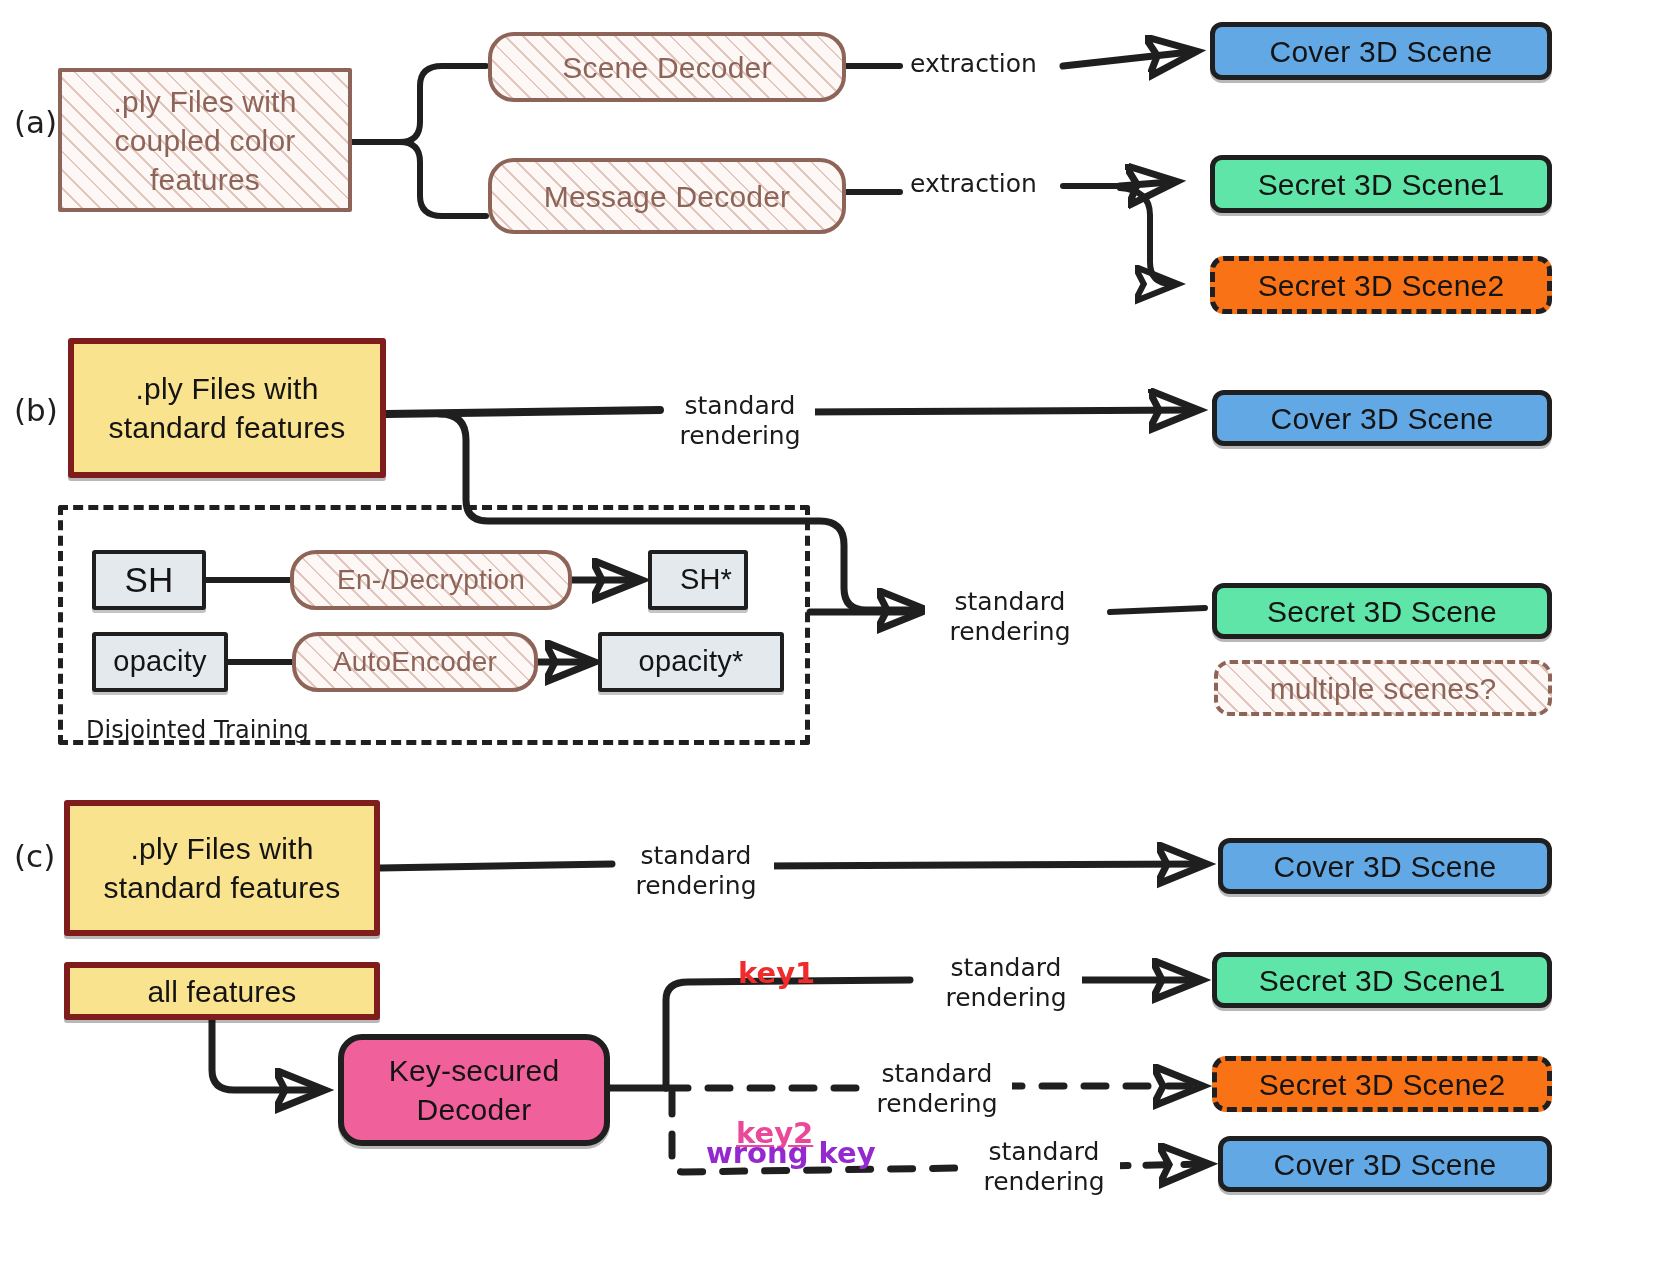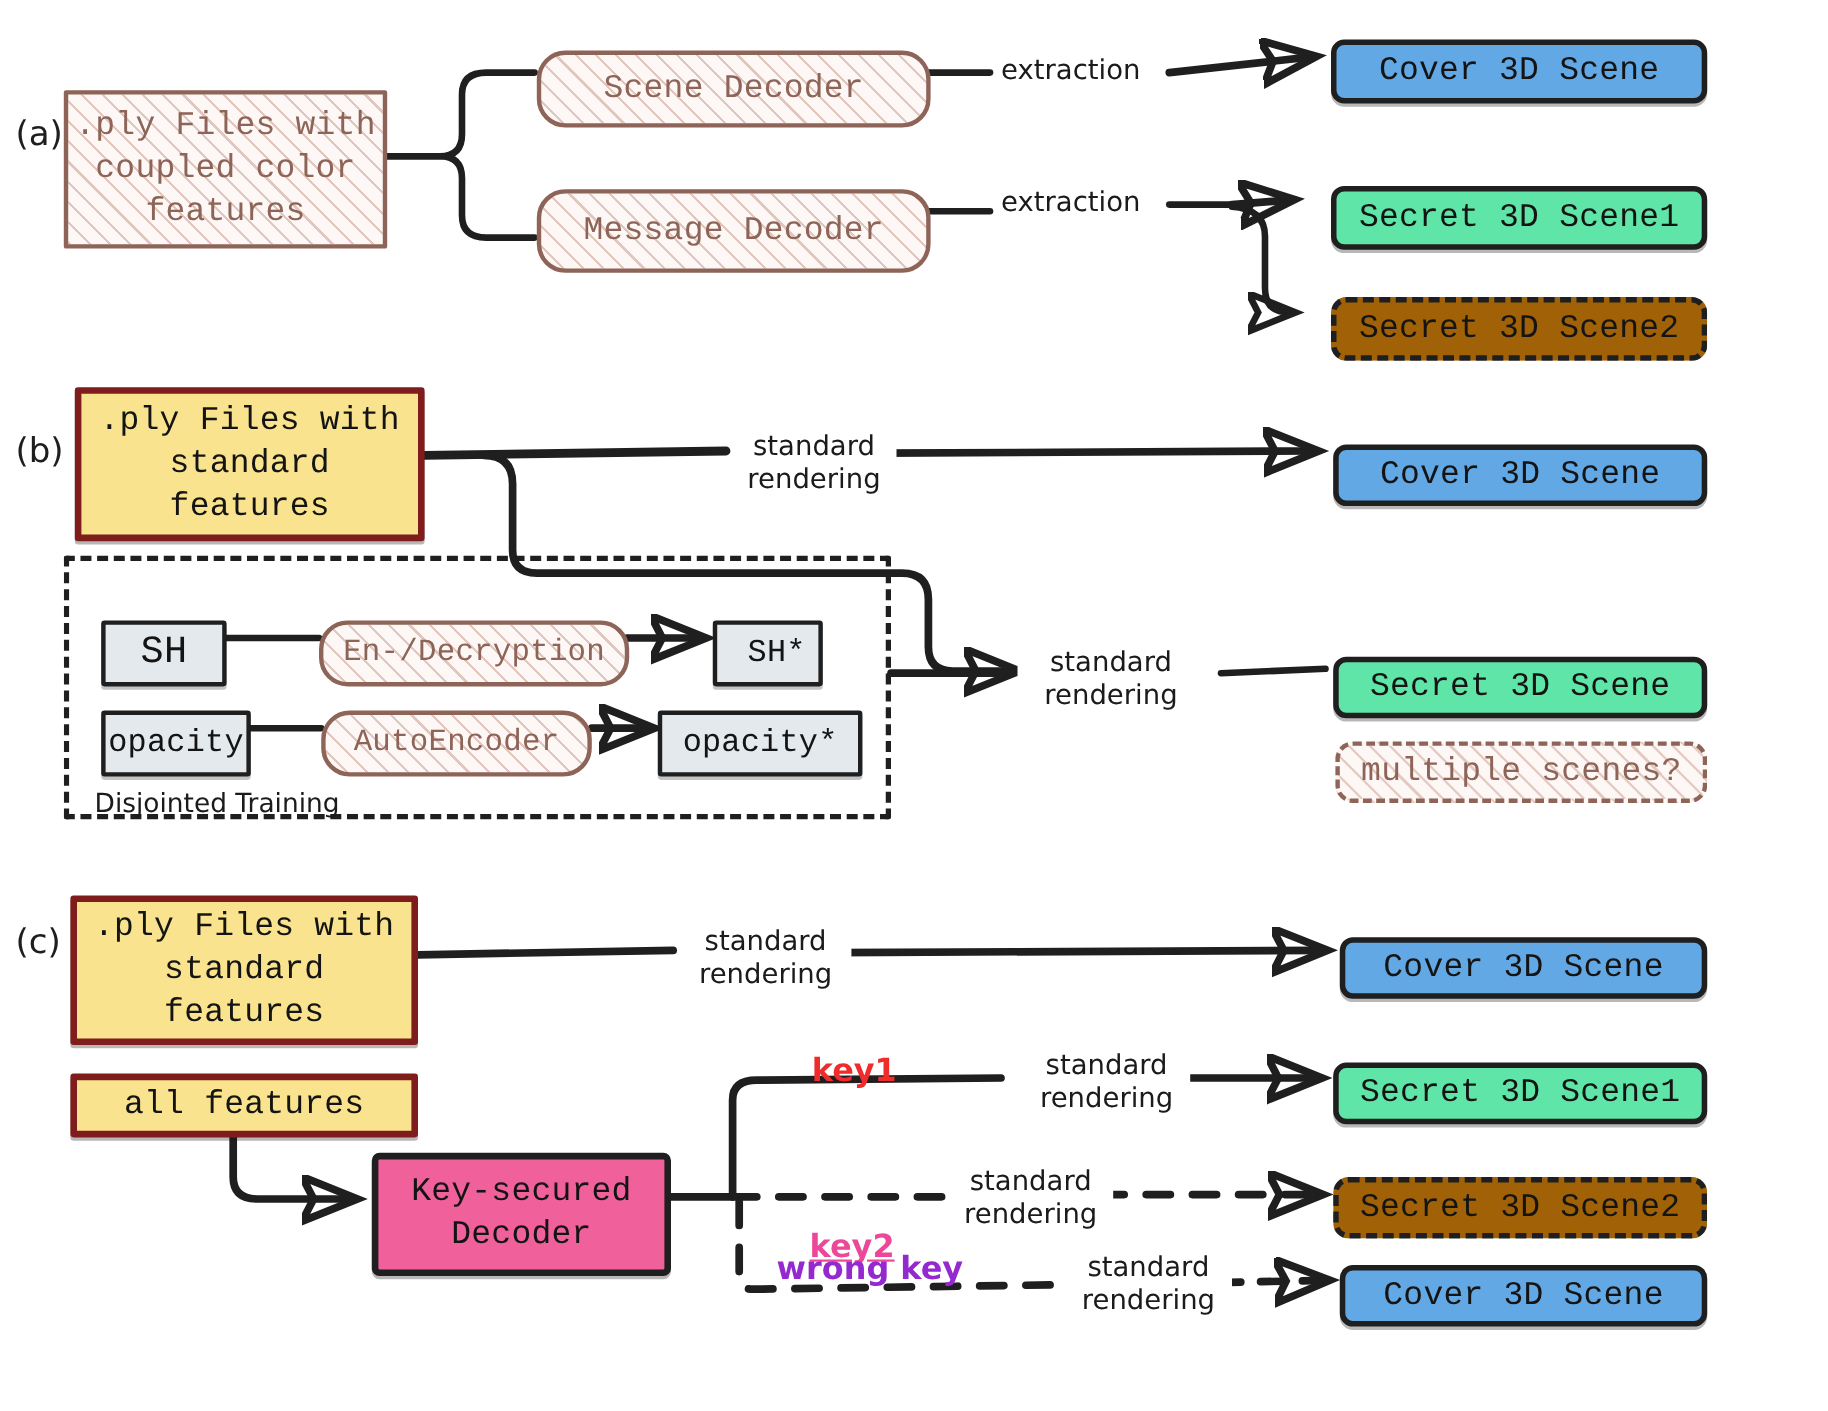--- a/index.html
+++ b/index.html
@@ -18,23 +18,22 @@
   }
   
   .node{
     position:absolute;
     box-sizing:border-box;
     display:flex;
     align-items:center;
     justify-content:center;
     text-align:center;
     line-height:1.30;
-    font-family:Liberation Mono, monospace;
+    font-family:Liberation Sans, sans-serif;
     letter-spacing:.2px;
-    margin-top:14px;
   }
   .node .lbl{display:block;width:100%;padding:0 6px;}
 
   
   .hatch{
     border:4px solid #8d6457;
     color:#8d6457;
     background-color:#fdf7f5;
     background-image:repeating-linear-gradient(45deg,
         rgba(186,132,114,.42) 0px,
@@ -58,28 +57,28 @@
 
   .blue{
     background:#62a8e5;border:5px solid #1f1f1f;border-radius:12px;color:#141414;
     box-shadow:0 3px 0 0 rgba(20,20,20,.30);
   }
   .green{
     background:#5fe5a8;border:5px solid #1f1f1f;border-radius:12px;color:#141414;
     box-shadow:0 3px 0 0 rgba(20,20,20,.30);
   }
   .greenlight{
-    background:#a16207;border:5px dashed #1f1f1f;border-radius:14px;color:#141414;
+    background:#f97316;border:5px dashed #1f1f1f;border-radius:14px;color:#141414;
   }
   .yellow{
     background:#f9e38e;border:6px solid #7f1d1d;border-radius:3px;color:#141414;
     box-shadow:0 3px 0 0 rgba(20,20,20,.30);
   }
   .pink{
-    background:#f0609b;border:6px solid #1f1f1f;border-radius:7px;color:#141414;
+    background:#f0609b;border:6px solid #1f1f1f;border-radius:24px;color:#141414;
     box-shadow:0 3px 0 0 rgba(20,20,20,.30);
   }
   .grey{
     background:#e3e9ed;border:4px solid #1f1f1f;border-radius:3px;color:#141414;
     box-shadow:0 3px 0 0 rgba(20,20,20,.25);
   }
 
   
   .panel-letter{
     position:absolute;

